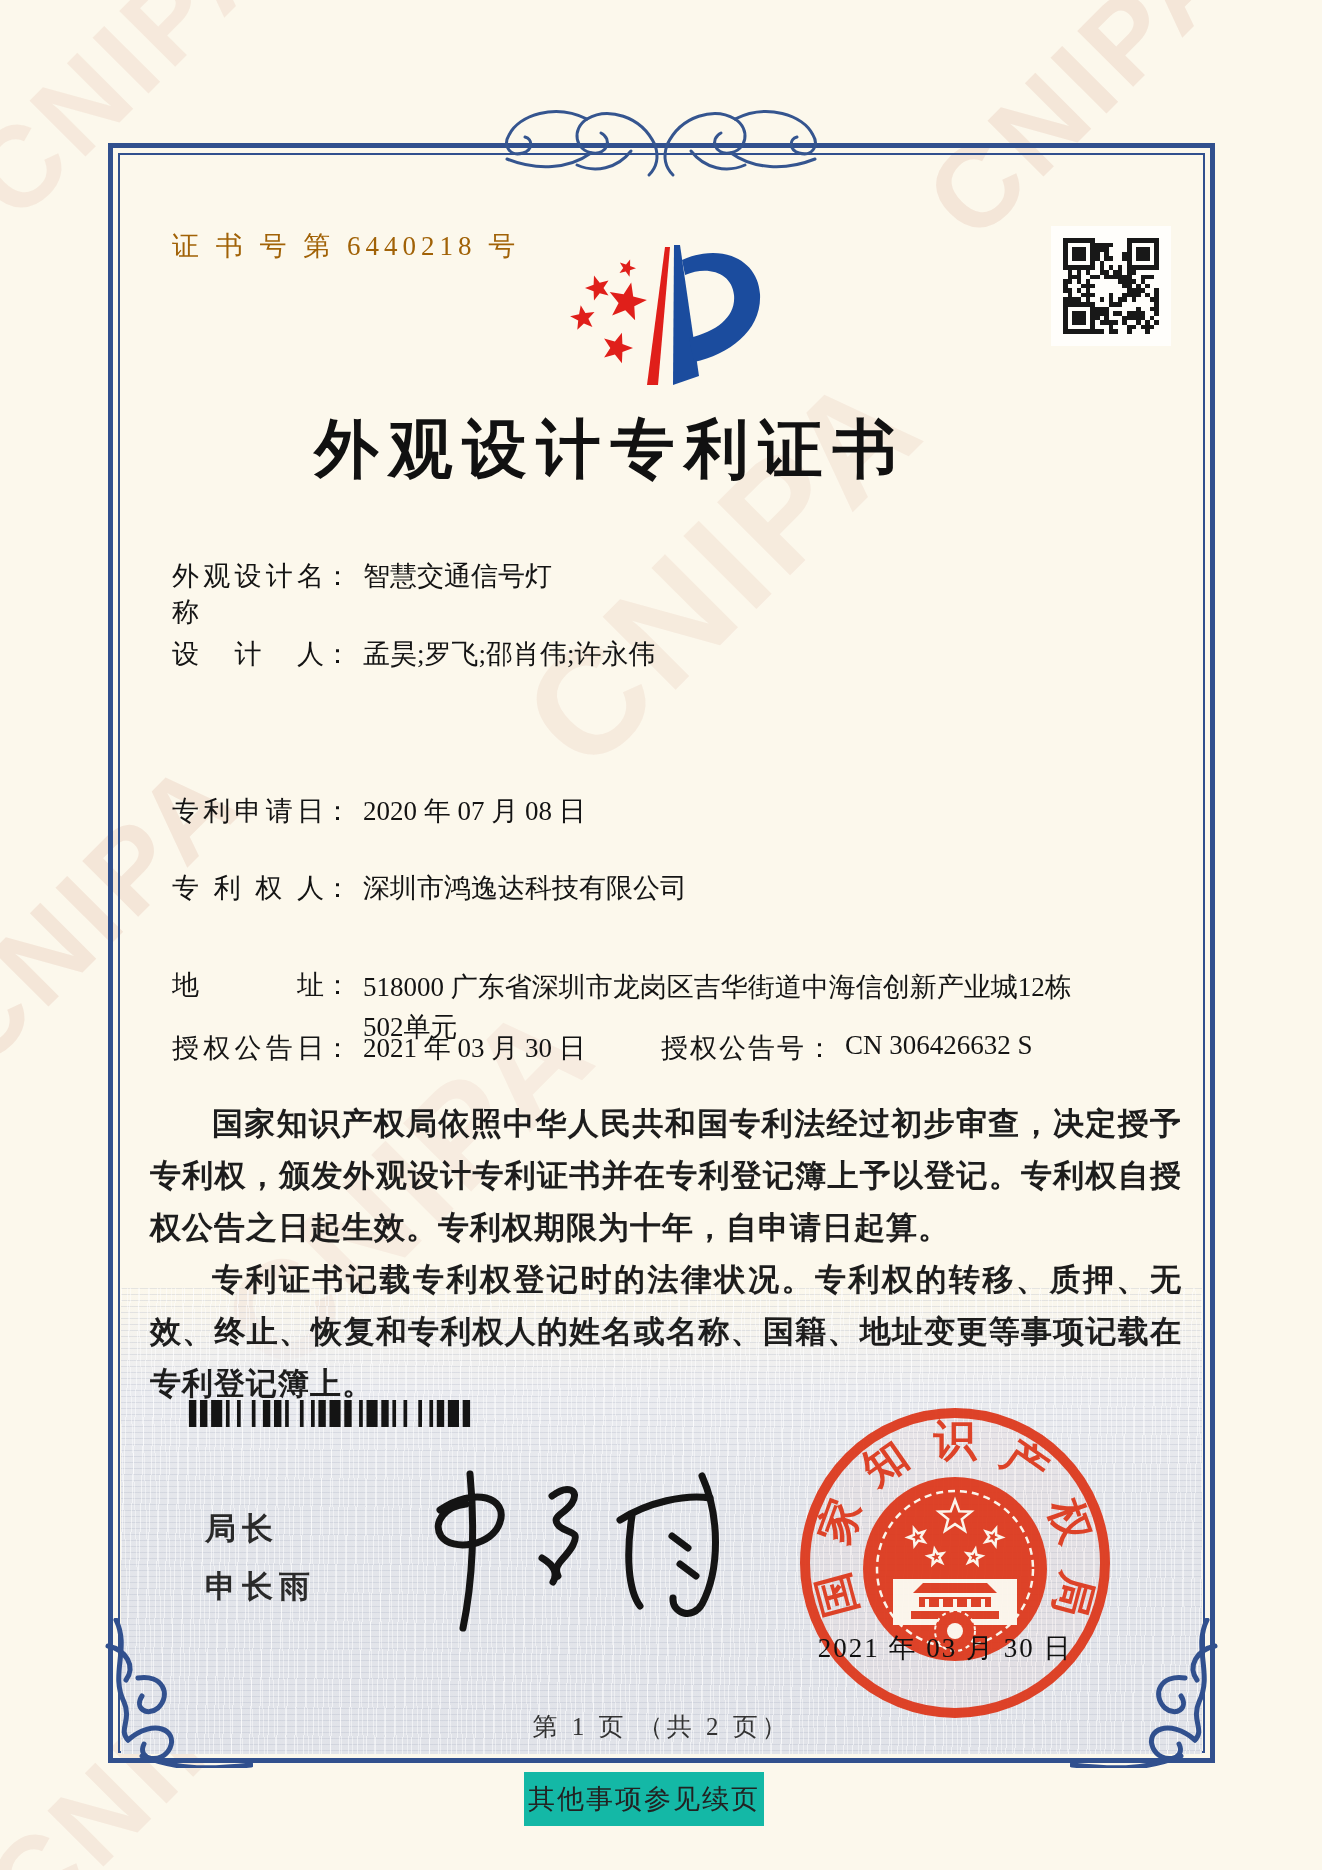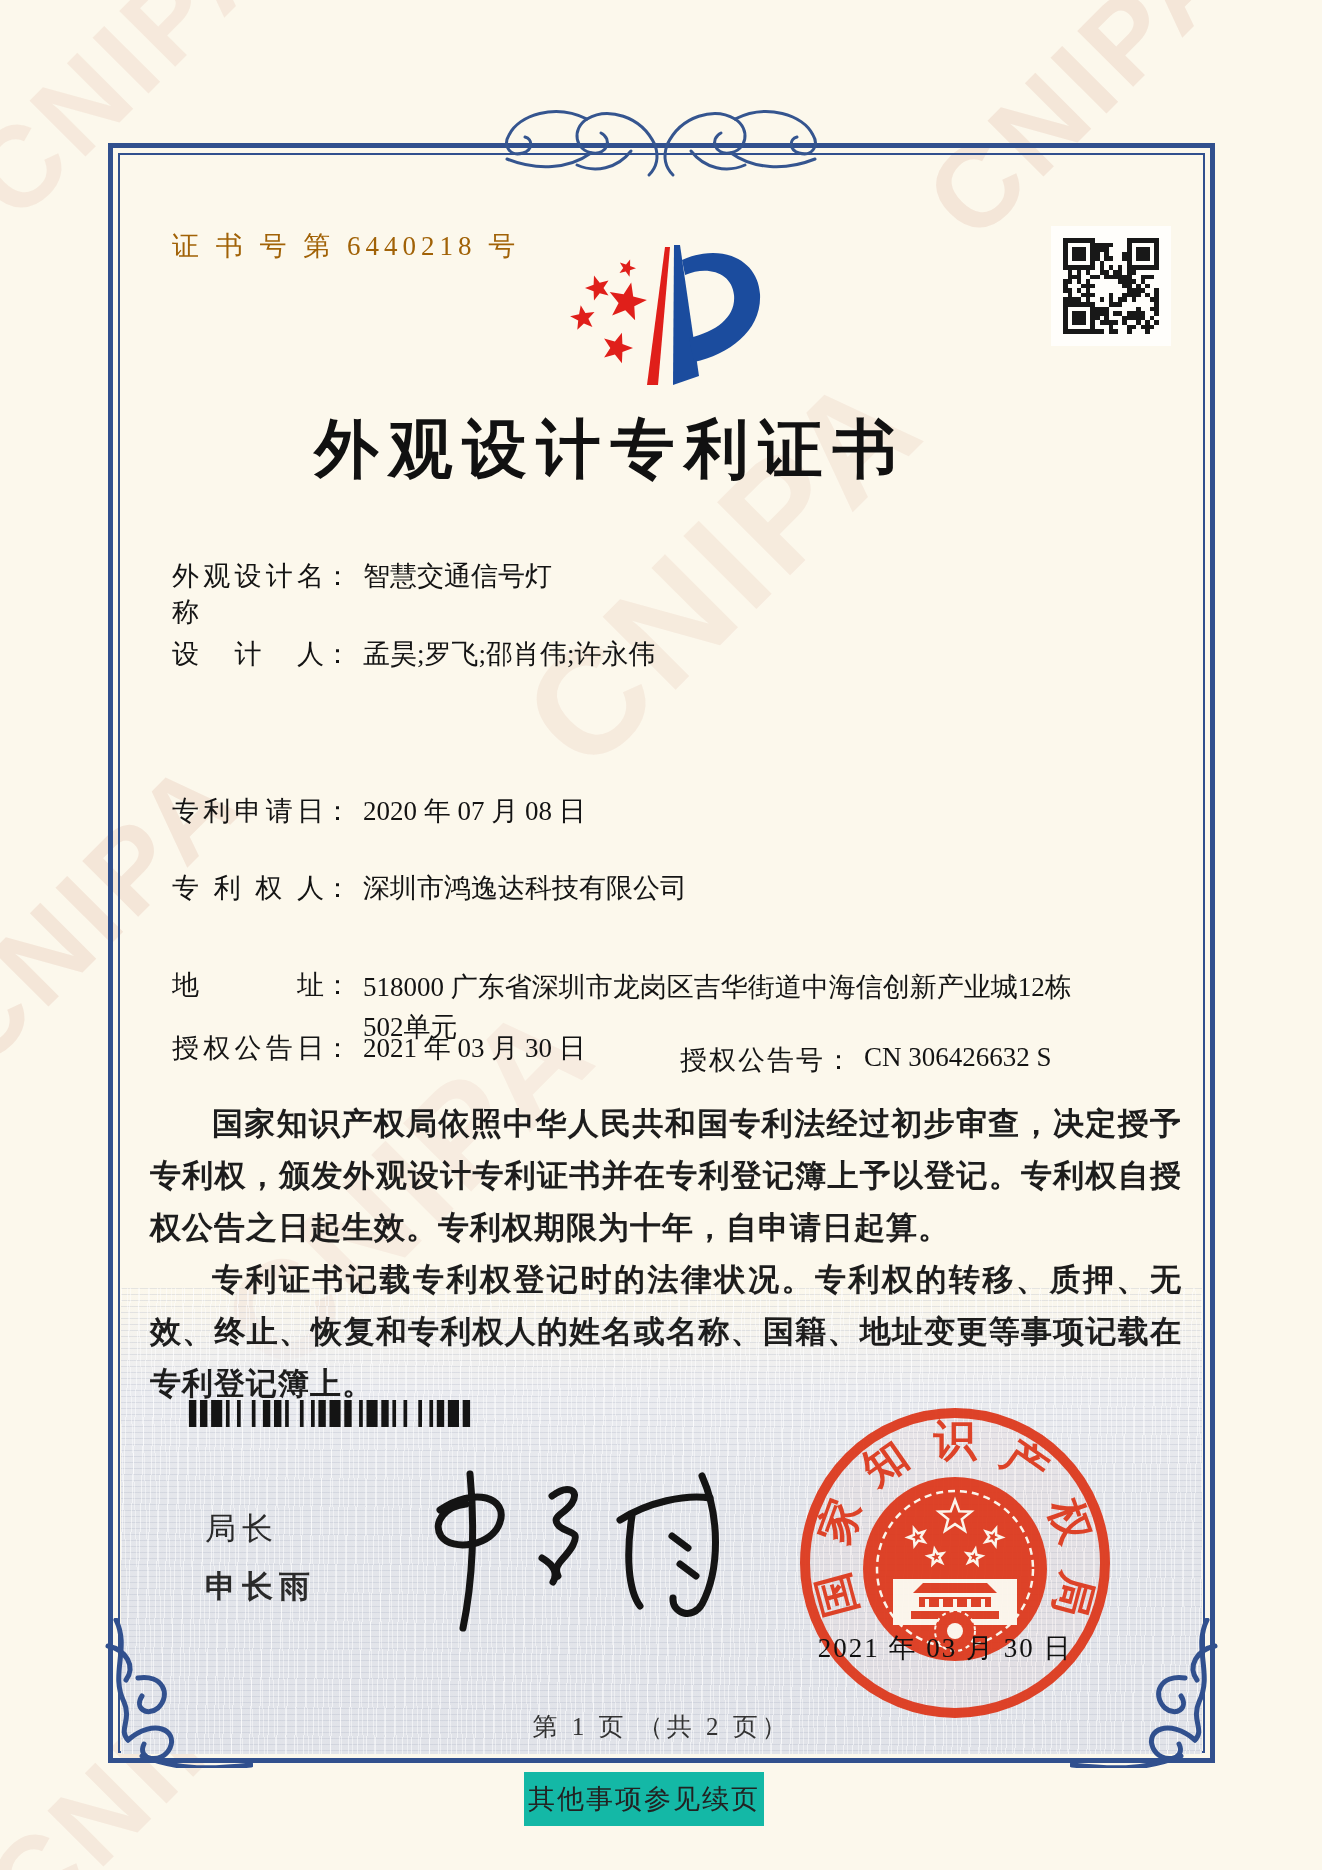--- a/index.html
+++ b/index.html
@@ -50,32 +50,32 @@
   }
   
   .frow{ position:absolute; left:172px; z-index:5; font-size:27px; color:#141414; }
   .flabel{
     display:inline-block; width:152px; text-align:justify; text-align-last:justify;
     vertical-align:top;
   }
   .fcolon{ vertical-align:top; }
   .fvalue{ display:inline-block; margin-left:12px; vertical-align:top; max-width:740px; line-height:40px;}
   .frow.single .fvalue{ line-height:normal; }
-  #grant-row .pair2{ position:absolute; left:508px; top:0; white-space:nowrap;margin-top:12px; }
+  #grant-row .pair2{ position:absolute; left:489px; top:0; white-space:nowrap; }
   #grant-row .flabel2{ letter-spacing:2px; }
   
   #body-text{
     position:absolute; left:150px; top:1098px; width:1032px; z-index:5;
     font-size:31px; line-height:52px; text-align:justify; color:#1d1d1d; letter-spacing:1px;font-weight:bold;
   }
   #body-text p{ margin:0; text-indent:2em; }
   
   #barcode{ position:absolute; left:183px; top:1400px; z-index:6; }
   #director-title{ position:absolute; left:205px; top:1508px; z-index:6;
-    font-family:"Liberation Sans","DejaVu Sans",sans-serif; font-size:31px; font-weight:400;
+    font-family:"Liberation Sans","DejaVu Sans",sans-serif; font-size:31px; font-weight:700;
     letter-spacing:6px; color:#2a2a2a;}
   #director-name{ position:absolute; left:205px; top:1566px; z-index:6;
     font-family:"Liberation Sans","DejaVu Sans",sans-serif; font-size:31px; font-weight:600;
     letter-spacing:6px; color:#2a2a2a;}
   #signature{ position:absolute; left:380px; top:1458px; z-index:6; }
   #seal{ position:absolute; left:790px; top:1398px; z-index:6; opacity:.95;}
   .seal-ch{ font-size:43px; font-weight:bold; fill:#dd3a1e;
     font-family:"Liberation Serif","DejaVu Serif",serif; text-anchor:middle; }
   #seal-date{
     position:absolute; left:800px; top:1630px; width:290px; text-align:center; z-index:7;

